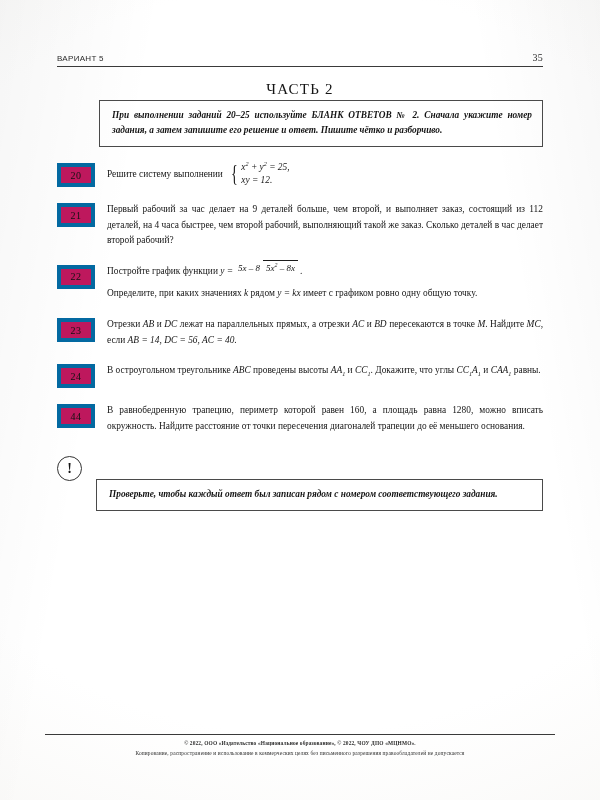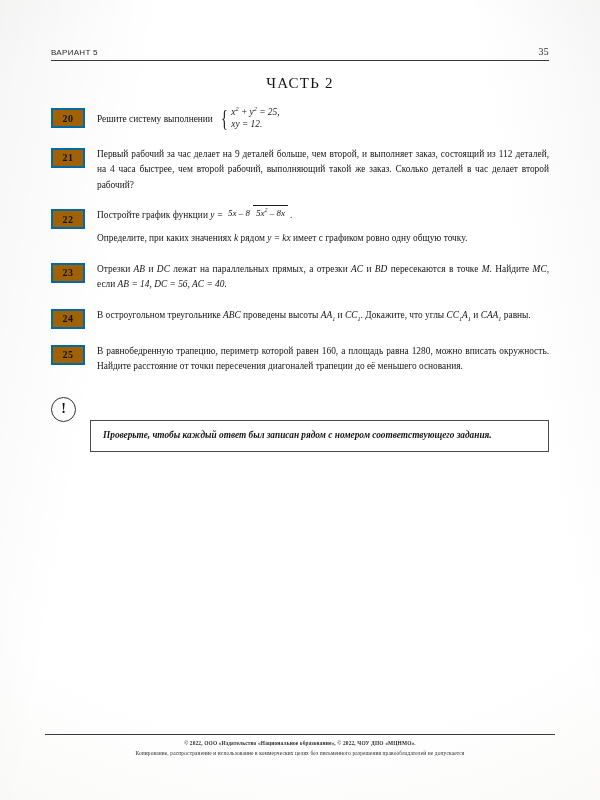--- a/index.html
+++ b/index.html
@@ -13,21 +13,21 @@
     font-family: "Liberation Serif", serif;
     color: #1b1b1b;
     overflow: hidden;
   }
   .page {
     position: relative;
     width: 600px;
     height: 800px;
     background: #fdfdfc;
     box-sizing: border-box;
-    padding: 6px;
+    padding: 12px;
   }
   .paper-tint {
     position: absolute;
     inset: 0;
     background:
       linear-gradient(100deg, rgba(0,0,0,0.035) 0%, rgba(0,0,0,0) 22%),
       linear-gradient(260deg, rgba(0,0,0,0.03) 0%, rgba(0,0,0,0) 18%),
       radial-gradient(130% 85% at 50% 45%, #ffffff 55%, #f4f3f0 100%);
     pointer-events: none;
   }
@@ -82,30 +82,30 @@
   
   .task {
     display: flex;
     align-items: flex-start;
     margin-top: 15px;
   }
   .task-num {
     flex: 0 0 auto;
     width: 30px;
     height: 16px;
-    border: 2px solid #0369a1;
+    border: 4px solid #0369a1;
     display: flex;
     align-items: center;
     justify-content: center;
     font-size: 10px;
-    font-weight: bold;
+    font-weight: normal;
     letter-spacing: 0.5px;
     margin-top: 1px;
     color: #111;
-    background: #a16207;
+    background: #be185d;
   }
   .task-body {
     flex: 1 1 auto;
     margin-left: 12px;
     font-size: 9.4px;
     line-height: 1.65;
     text-align: justify;
     color: #151515;
   }
   .task-body p { margin: 0; }
@@ -224,20 +224,21 @@
   <div class="content">
 
     <div class="runhead">
       <div>ВАРИАНТ 5</div>
       <div class="folio">35</div>
     </div>
     <div class="rule"></div>
 
     <div class="part-title">ЧАСТЬ 2</div>
 
+    <div class="instruction-box">При выполнении заданий 20–25 используйте БЛАНК ОТВЕТОВ № 2. Сначала укажите номер задания, а затем запишите его решение и ответ. Пишите чётко и разборчиво.</div>
 
     <div class="task">
       <div class="task-num">20</div>
       <div class="task-body nojust">
         <span>Решите систему выполнении</span>
         <span class="system">
           <span class="brace">{</span>
           <span class="system-rows">
             <span>x<span class="up">2</span> + y<span class="up">2</span> = 25,</span>
             <span>xy = 12.</span>
@@ -305,21 +306,21 @@
           <i class="m"><span>CC</span><span class="sub">1</span></i><span>. Докажите, что углы</span>
           <i class="m"><span>CC</span><span class="sub">1</span><span>A</span><span class="sub">1</span></i>
           <span>и</span>
           <i class="m"><span>CAA</span><span class="sub">1</span></i>
           <span>равны.</span>
         </p>
       </div>
     </div>
 
     <div class="task">
-      <div class="task-num">25</div>
+      <div class="task-num">44</div>
       <div class="task-body">
         <p>В равнобедренную трапецию, периметр которой равен 160, а площадь равна 1280, можно вписать окружность. Найдите расстояние от точки пересечения диагоналей трапеции до её меньшего основания.</p>
       </div>
     </div>
 
     <div class="notice">
       <div class="notice-icon">!</div>
       <div class="notice-box">Проверьте, чтобы каждый ответ был записан рядом с номером соответствующего задания.</div>
     </div>
 

